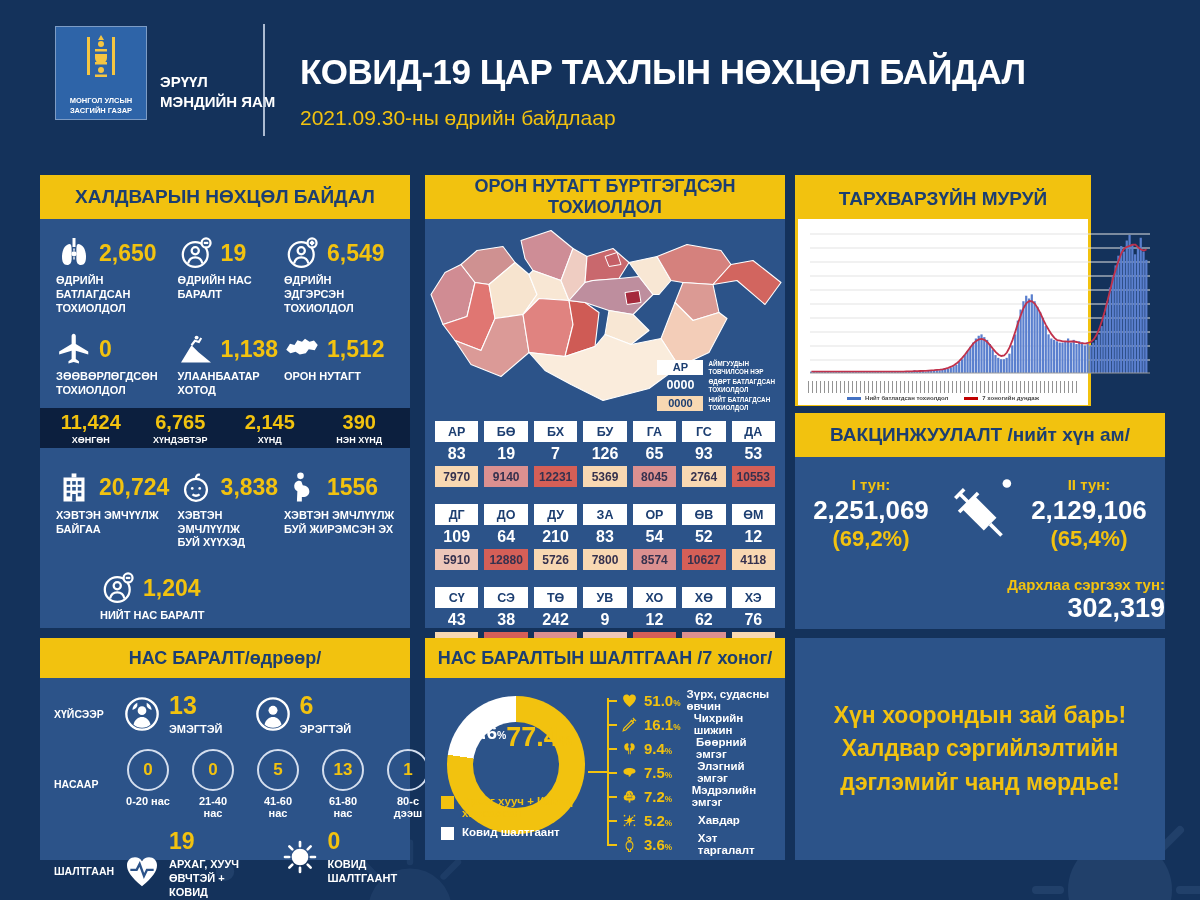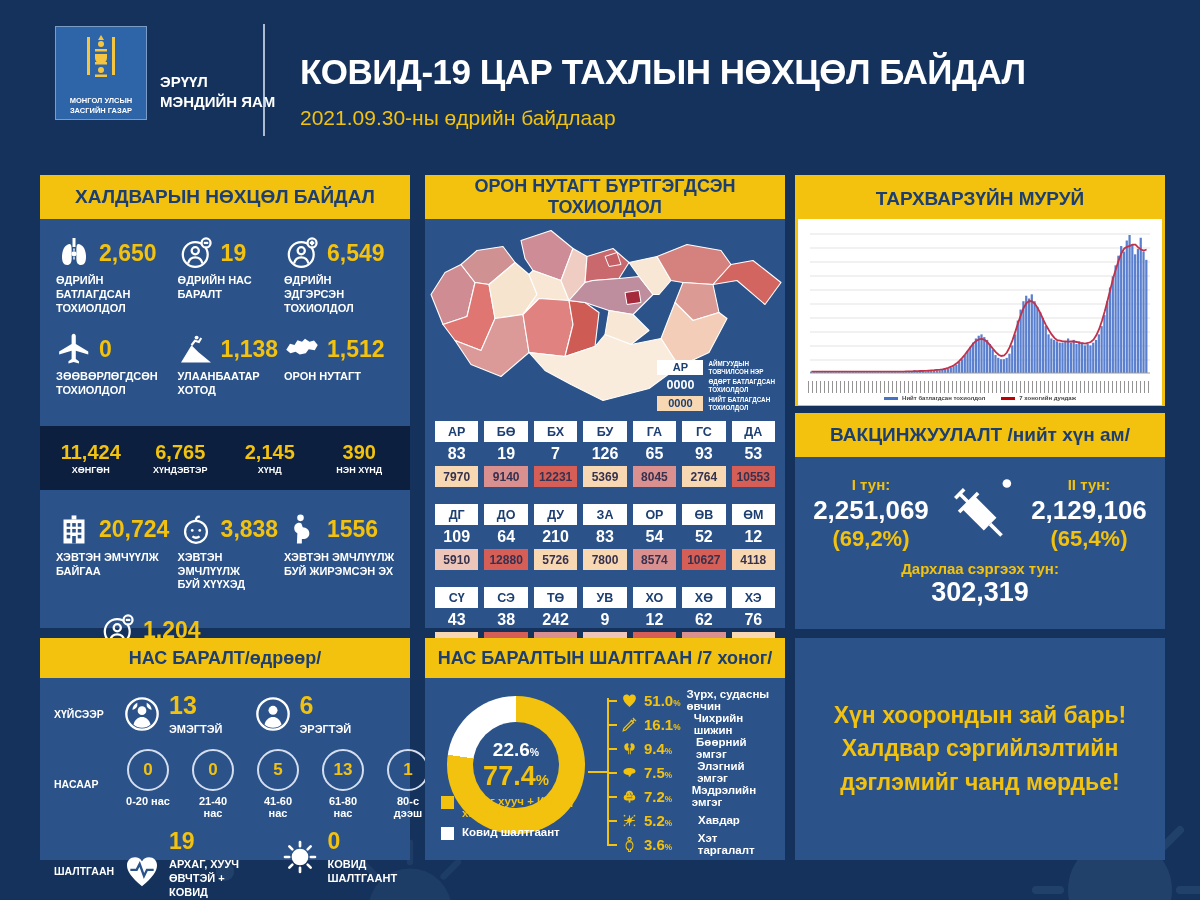--- a/index.html
+++ b/index.html
@@ -23,31 +23,31 @@
   #gov-box .t{font-size:7.5px;font-weight:bold;text-align:center;line-height:1.25}
   #ministry{position:absolute;left:160px;top:72px;font-weight:bold;font-size:15px;line-height:1.3}
   #hdr-div{position:absolute;left:263px;top:24px;width:2px;height:112px;background:#c7d3e6;opacity:.85}
   #title{position:absolute;left:300px;top:52px;font-size:35px;font-weight:bold;letter-spacing:-.5px}
   #subtitle{position:absolute;left:300px;top:106px;font-size:21px;color:var(--yellow)}
   
   .p1{left:40px;top:175px;width:370px;height:453px}
   .p2{left:40px;top:638px;width:370px;height:222px}
   .p3{left:425px;top:175px;width:360px;height:453px}
   .p4{left:425px;top:638px;width:360px;height:222px}
-  .p5{left:795px;top:175px;width:370px;height:231px;border:3px solid var(--yellow)}
+  .p5{left:795px;top:175px;width:296px;height:231px;border:3px solid var(--yellow)}
   .p6{left:795px;top:413px;width:370px;height:216px}
   .p7{left:795px;top:638px;width:370px;height:222px;display:flex;align-items:center;justify-content:center}
   
   #inf-stats{display:grid;grid-template-columns:1.12fr .98fr 1.05fr;padding:16px 12px 8px 16px;row-gap:16px}
   .stat .top{display:flex;align-items:center;gap:7px}
   .stat .ic{width:36px;height:36px;flex:0 0 auto;color:#fff}
   .stat .ic svg{width:100%;height:100%}
   .stat .val{font-size:23px;font-weight:bold;color:var(--yellow)}
   .stat .lab{font-size:11px;font-weight:bold;color:#fff;margin-top:3px;line-height:1.25}
-  #severity{background:var(--dark);display:flex;padding:15px 6px;margin-top:20px}
+  #severity{background:var(--dark);display:flex;padding:3px 6px;margin-top:2px}
   #severity .sv{flex:1;text-align:center}
   #severity .v{font-size:20px;font-weight:bold;color:var(--yellow)}
   #severity .l{font-size:9px;font-weight:bold;margin-top:1px}
   #care-grid{display:grid;grid-template-columns:1.12fr .98fr 1.05fr;padding:22px 12px 0 16px}
   #home-grid{display:flex;justify-content:space-between;padding:20px 48px 0 60px}
   
   .drow{display:flex;align-items:center;padding:0 10px 0 14px}
   .dlab{width:68px;font-size:10.5px;font-weight:bold;flex:0 0 auto}
   .dstat{display:flex;align-items:flex-start;gap:8px;flex:1}
   .dstat .ic{width:40px;height:40px;color:#fff}
@@ -72,21 +72,21 @@
   .tcol .daily{font-size:16px;font-weight:bold}
   .tcol .total{width:100%;height:21px;color:#35314e;font-weight:bold;font-size:12px;display:flex;align-items:center;justify-content:center}
   
   #curve-body{background:#fff;margin:0;padding:7px 8px 3px}
   #tickband{height:12px;margin:1px 2px 0;background:repeating-linear-gradient(90deg,rgba(60,60,60,.55) 0 1px,transparent 1px 4px)}
   #curve-legend{display:flex;justify-content:center;gap:16px;align-items:center;padding:2px 0 1px}
   #curve-legend .li{display:flex;align-items:center;gap:4px;color:#444;font-size:6px;font-weight:bold}
   #curve-legend .sw{width:14px;height:3px}
   
   #donut{position:absolute;left:22px;top:58px;width:138px;height:138px;border-radius:50%}
-  #donut .hole{position:absolute;inset:26px;border-radius:50%;background:var(--panel);display:flex;flex-direction:column;align-items:center;justify-content:center}
+  #donut .hole{position:absolute;inset:26px;border-radius:50%;background:var(--panel);display:flex;flex-direction:row;justify-content:center}
   #donut .pc1{font-size:19px;font-weight:bold;color:#fff}
   #donut .pc2{font-size:27px;font-weight:bold;color:var(--yellow)}
   .pct-sign{font-size:.55em}
   #donut-leg{position:absolute;left:16px;top:150px;font-size:11.5px;font-weight:bold}
   #donut-leg .row{display:flex;gap:8px;margin-top:7px;align-items:flex-start}
   #donut-leg .sq{width:13px;height:13px;flex:0 0 auto;margin-top:1px}
   #cause-list{position:absolute;left:196px;top:50px;right:8px}
   #cause-list::before{content:'';position:absolute;left:-14px;top:10px;bottom:10px;width:2px;background:var(--yellow)}
   #cause-stub{position:absolute;left:163px;top:133px;width:20px;height:2px;background:var(--yellow)}
   .cause{display:flex;align-items:center;gap:6px;height:24px;position:relative}
@@ -95,21 +95,21 @@
   .cause .ic svg{width:100%;height:100%}
   .cause .p{font-size:15px;font-weight:bold;color:var(--yellow);width:48px}
   .cause .l{font-size:11.5px;font-weight:bold}
   
   #vax-grid{display:grid;grid-template-columns:1fr auto 1fr;align-items:center;padding:14px 10px 0}
   .dose{text-align:center}
   .dose .dl{color:var(--yellow);font-size:15px;font-weight:bold}
   .dose .dv{font-size:26px;font-weight:bold;margin-top:2px}
   .dose .dp{color:var(--yellow);font-size:22px;font-weight:bold}
   #syr{width:86px;height:86px;color:#fff}
-  #booster{text-align:center;margin-top:3px}
+  #booster{text-align:right;margin-top:19px}
   #booster .bl{color:var(--yellow);font-size:15px;font-weight:bold}
   #booster .bv{font-size:27px;font-weight:bold}
   
   #msg{color:var(--yellow);font-weight:bold;font-size:23px;text-align:center;line-height:1.45}
 </style>
 </head>
 <body>
 
 <svg class="wm" style="left:110px;top:660px" width="230" height="230" viewBox="0 0 100 100">
     <circle cx="50" cy="50" r="26" fill="currentColor"></circle>

